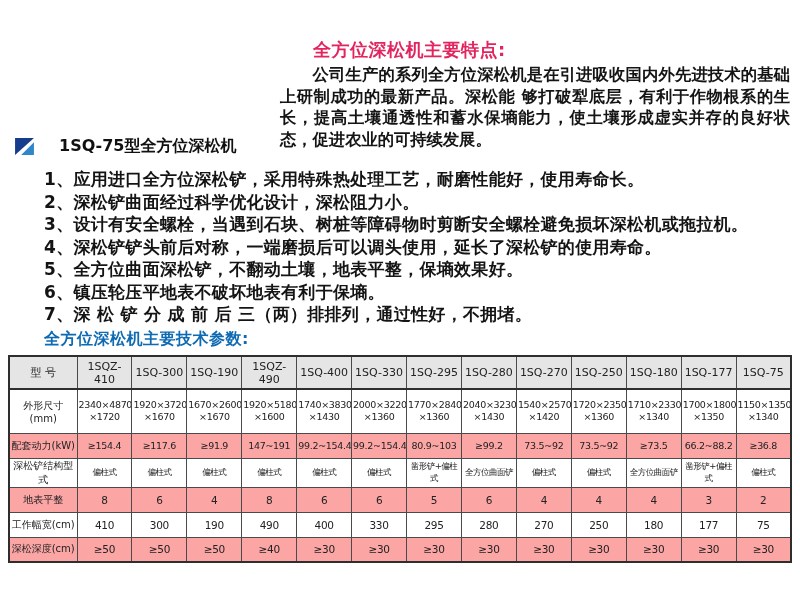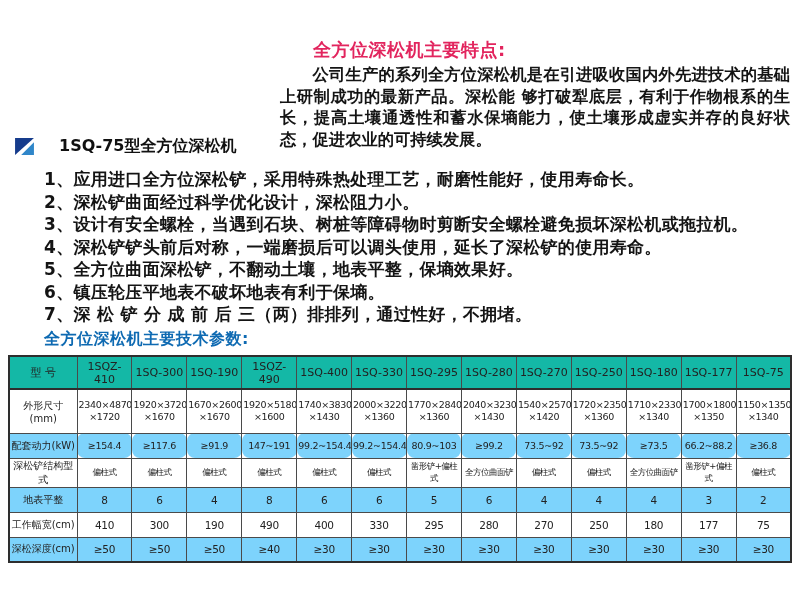--- a/index.html
+++ b/index.html
@@ -37,29 +37,29 @@
   table.spec-table{
     position:absolute;left:8px;top:355px;width:784px;
     border-collapse:collapse;table-layout:fixed;
     border:2px solid #2e2e2e;
   }
   .spec-table th,.spec-table td{
     border:1px solid #4a4a4a;text-align:center;vertical-align:middle;
     padding:0 1px;color:#222;font-weight:normal;overflow:hidden;
   }
   .spec-table col.label-col{width:68px;}
-  .spec-table tr.head-row{height:33px;background:#14b8a6;margin-top:19px;}
+  .spec-table tr.head-row{height:33px;background:#e5e5e5;margin-top:19px;}
   .spec-table tr.head-row th{font-size:11px;border-bottom:2px solid #2e2e2e;}
   .spec-table tr{height:25px;}
-  .spec-table tr.blue{background:#7dd3fc;}
+  .spec-table tr.blue{background:#fca5a5;}
   .spec-table td.row-label{font-size:10px;padding:0;}
   .spec-table td.val{font-size:10.5px;letter-spacing:-.3px;}
   .spec-table tr.r-dims{height:44px;margin-left:24px;}
   .spec-table tr.r-dims td.val{font-size:9.5px;white-space:pre-line;line-height:12px;}
-  .spec-table tr.r-power td.val{font-size:9.5px;border-radius:8px;}
+  .spec-table tr.r-power td.val{font-size:9.5px;}
   .spec-table tr.r-struct td.val{font-size:8.5px;letter-spacing:-.5px;}
 </style>
 </head>
 <body>
 
 <div class="features-title">全方位深松机主要特点:</div>
 
 <div class="intro">公司生产的系列全方位深松机是在引进吸收国内外先进技术的基础上研制成功的最新产品。深松能 够打破犁底层，有利于作物根系的生长，提高土壤通透性和蓄水保墒能力，使土壤形成虚实并存的良好状态，促进农业的可持续发展。</div>
 
 <div class="model-heading">

